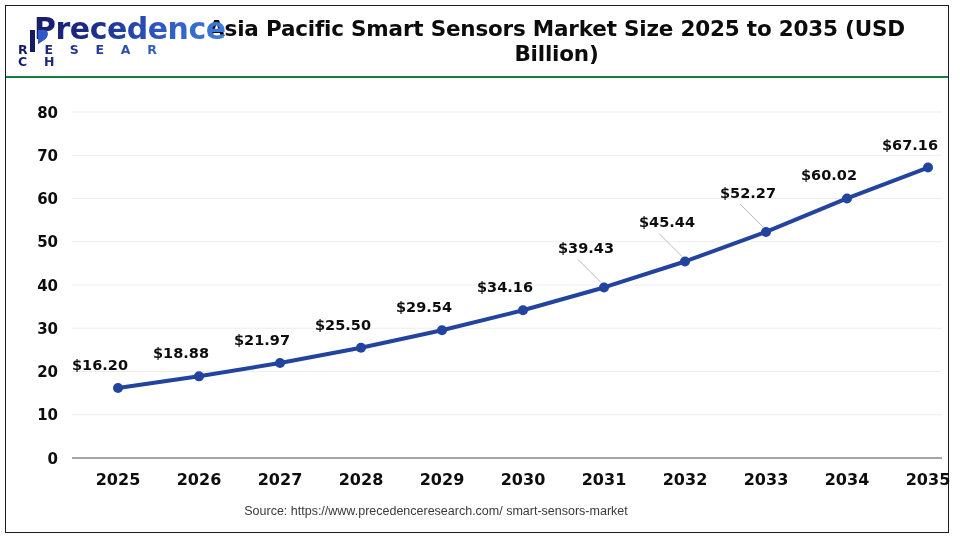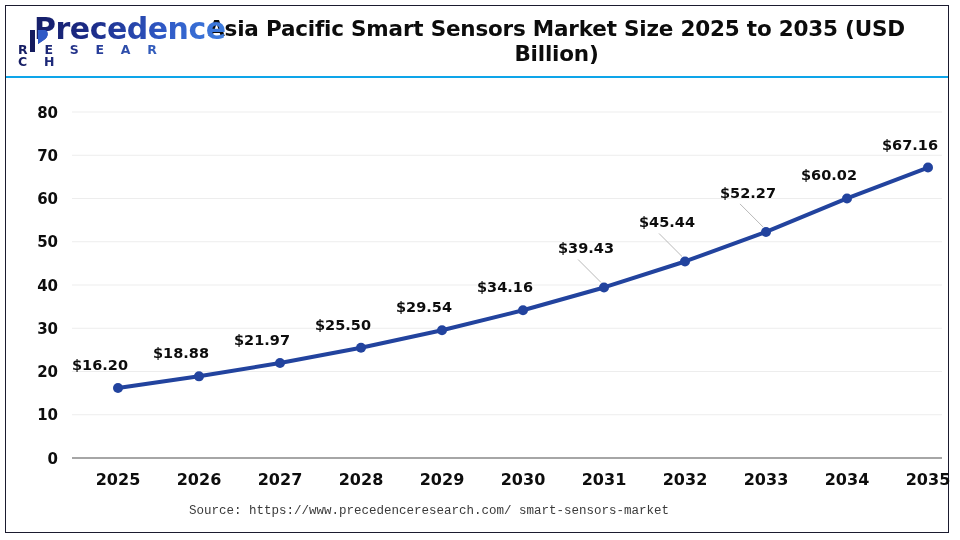--- a/index.html
+++ b/index.html
@@ -30,21 +30,21 @@
   
   #header {
     position: absolute;
     left: 6px;
     top: 6px;
     width: 942px;
     height: 72px;
     display: flex;
     align-items: center;
     background: #ffffff;
-    border-bottom: 2px solid #0ea5e9;
+    border-bottom: 2px solid #15803d;
     box-sizing: border-box;
   }
   #logo {
     width: 165px;
     margin-left: 10px;
     flex: 0 0 auto;
     line-height: 1;
     user-select: none;
   }
   #logo-word {
@@ -105,25 +105,25 @@
   .xtick { font-size: 16px; }
   .dlabel {
     font-family: "DejaVu Sans", sans-serif;
     font-size: 14.5px;
     font-weight: 700;
     fill: #0d0d0d;
     text-anchor: middle;
   }
   .source-text {
     position: absolute;
-    left: 1px;
+    left: 8px;
     top: 504px;
     width: 856px;
     text-align: center;
-    font-family: Liberation Mono, monospace;
+    font-family: Liberation Sans, sans-serif;
     font-size: 12.5px;
     color: #3a3a3a;
   }
 </style>
 </head>
 <body>
 
 <div id="page">
 
   <div id="frame"></div>

